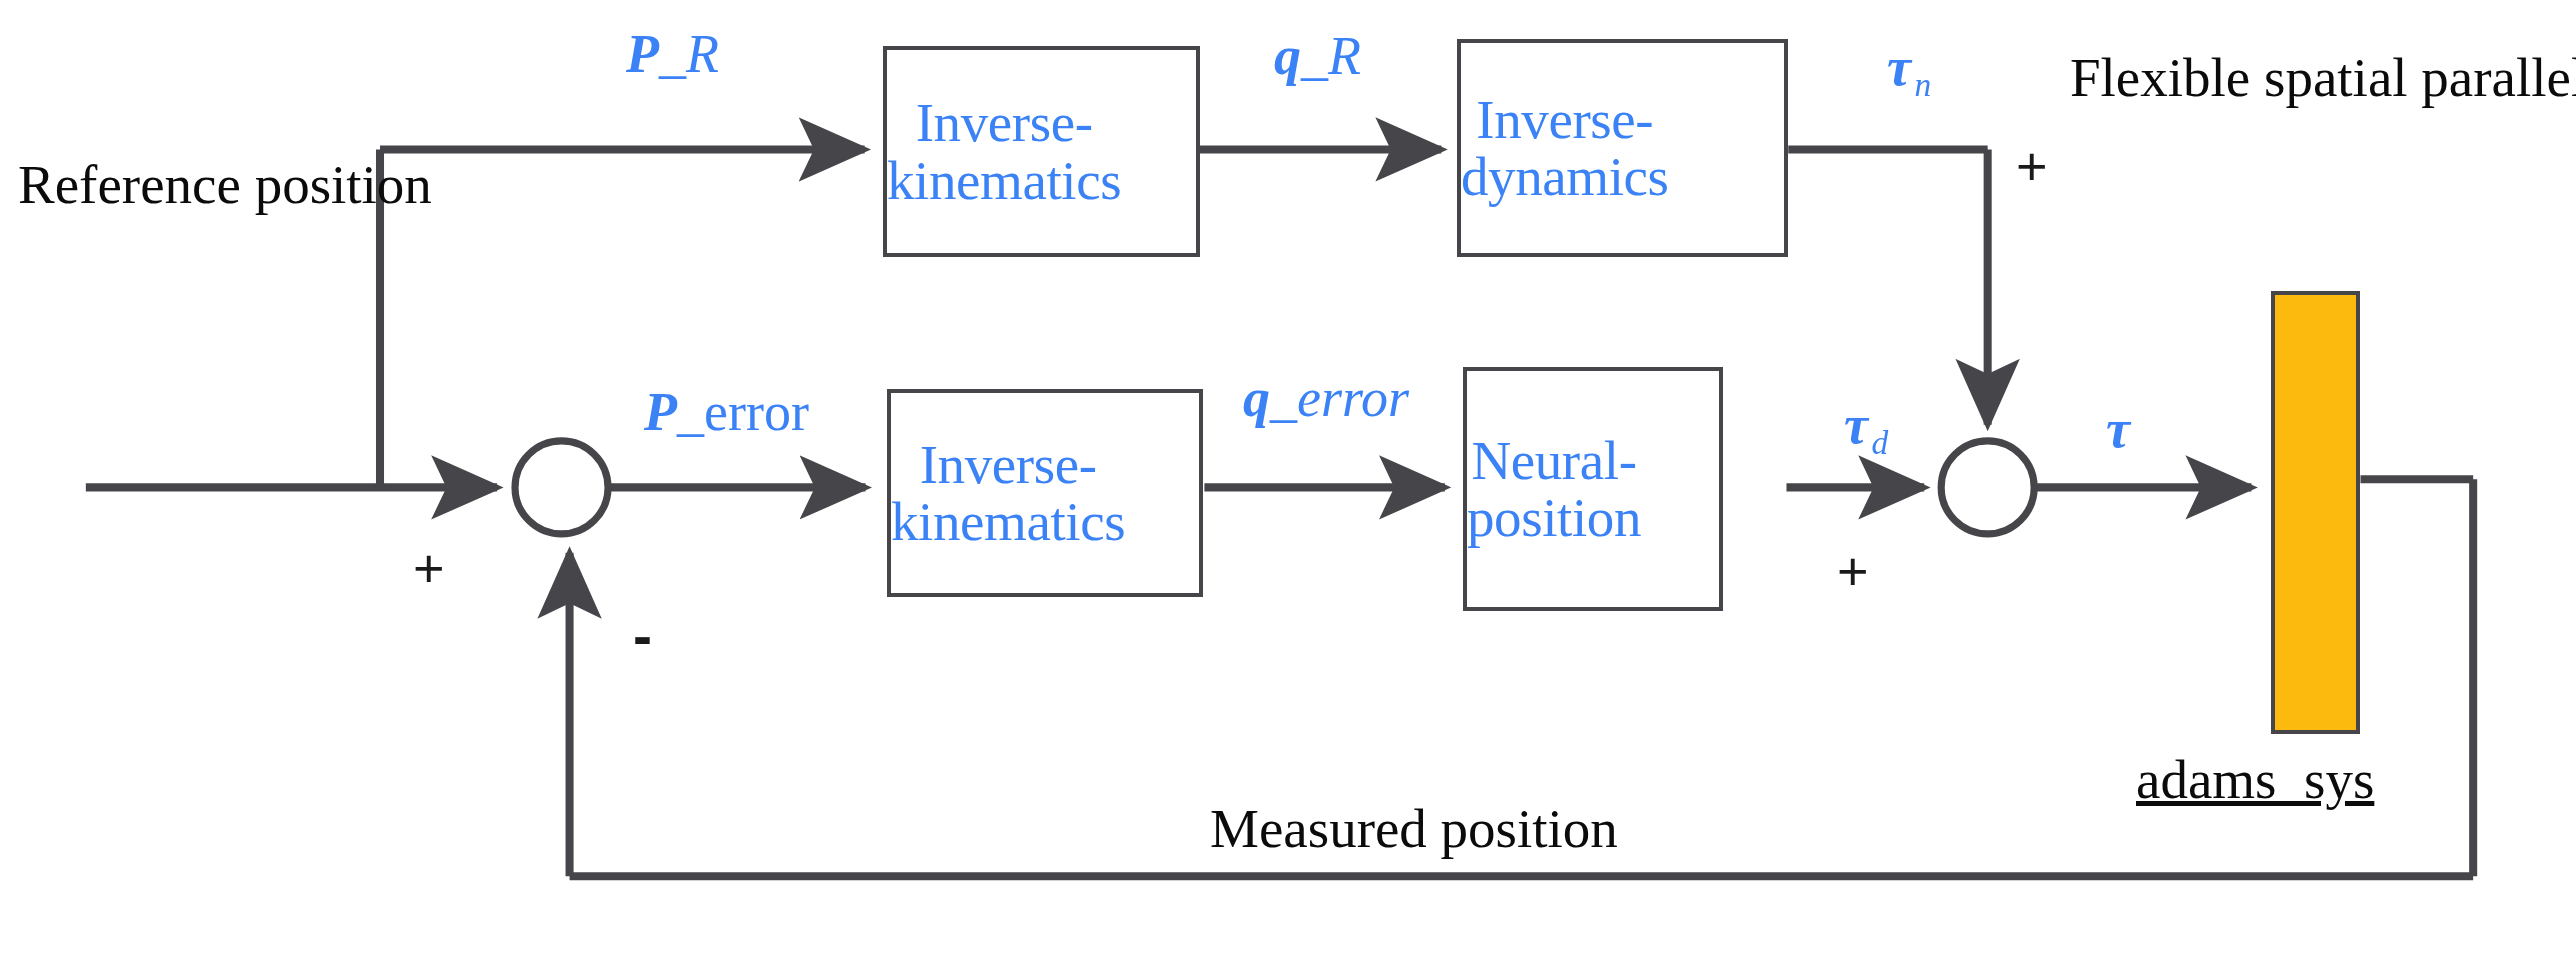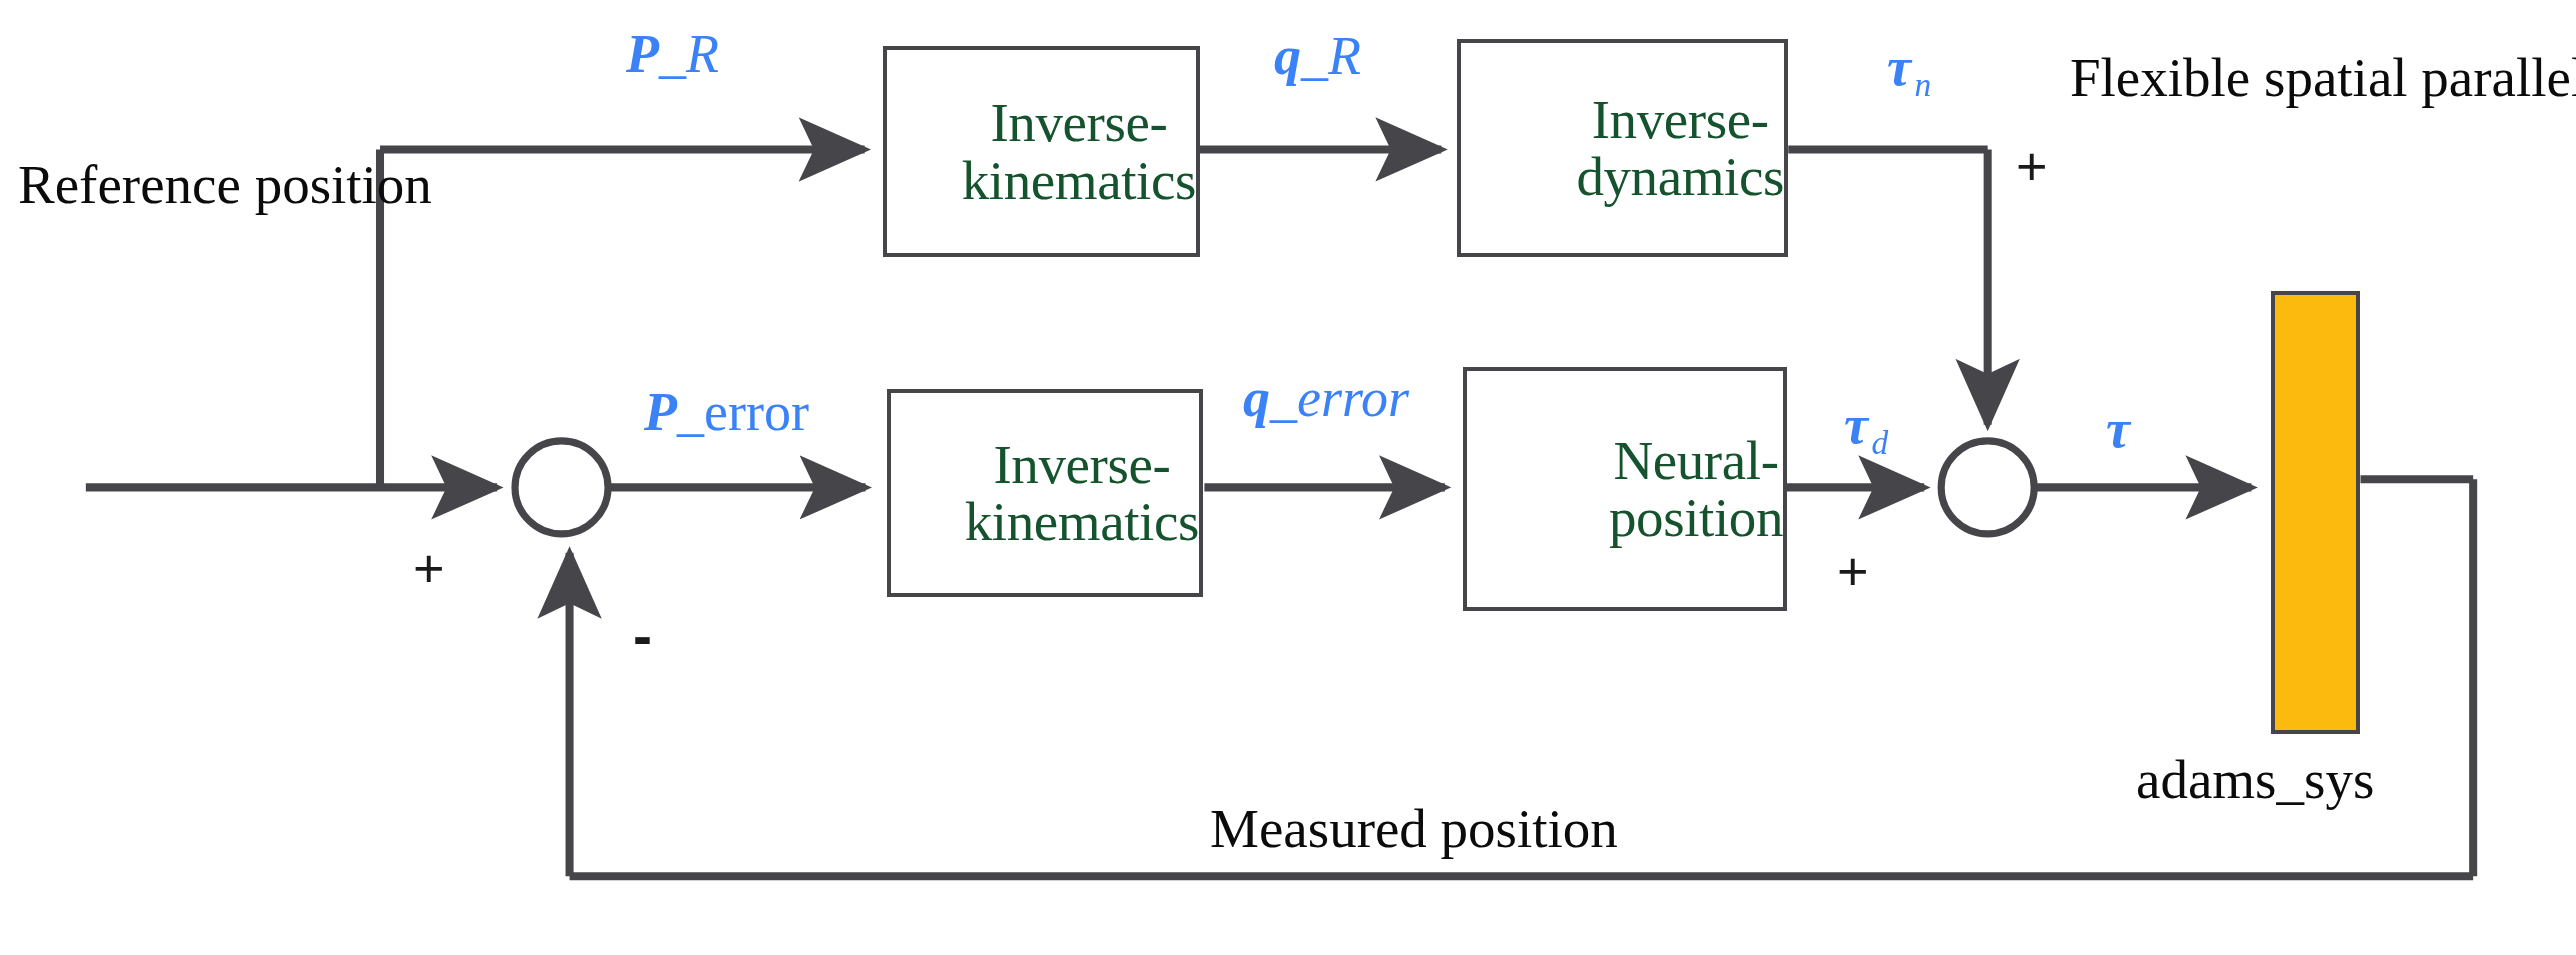--- a/index.html
+++ b/index.html
@@ -26,23 +26,23 @@
     width: 2576px;
     height: 956px;
   }
   .blk {
     position: absolute;
     box-sizing: border-box;
     border: 4.5px solid #46464a;
     background: #ffffff;
     display: flex;
     align-items: center;
-    justify-content: flex-end;
+    justify-content: flex-start;
     text-align: center;
-    color: #14532d;
+    color: #3b82f6;
     font-size: 55px;
     line-height: 1.04;
     letter-spacing: -0.4px;
   }
   .blk span { display: block; }
   .plant {
     position: absolute;
     box-sizing: border-box;
     border: 4.5px solid #46464a;
     background: #fcba0f;
@@ -139,40 +139,40 @@
     </div>
   </div>
 
   <div class="blk" style="left:887px; top:389px; width:316px; height:208px;">
     <div>
       <span>Inverse-</span>
       <span>kinematics</span>
     </div>
   </div>
 
-  <div class="blk" style="left:1463px; top:367px; width:324px; height:244px;">
+  <div class="blk" style="left:1463px; top:367px; width:260px; height:244px;">
     <div>
       <span>Neural-</span>
       <span>position</span>
     </div>
   </div>
 
   <div class="plant" style="left:2271px; top:291px; width:89px; height:443px;"></div>
 
   <div class="lbl lbl-two" style="left:18px; top:156px; width:322px;">
     <span>Reference</span>
     <span>position</span>
   </div>
 
   <div class="lbl lbl-two" style="left:2070px; top:49px; width:501px;">
     <span>Flexible spatial</span>
     <span>parallel robot</span>
   </div>
 
-  <div class="lbl lbl-plain" style="left:2136px; top:751px;">adams_sys</div>
+  <div class="lbl lbl-plain" style="left:2136px; top:751px;text-decoration:underline;">adams_sys</div>
 
   <div class="lbl lbl-plain" style="left:1210px; top:800px;">Measured position</div>
 
   <div class="sig" style="left:626px; top:27px;">
     <span class="bi">P</span><span class="it">_R</span>
   </div>
 
   <div class="sig" style="left:1274px; top:29px;">
     <span class="bi">q</span><span class="it">_R</span>
   </div>

